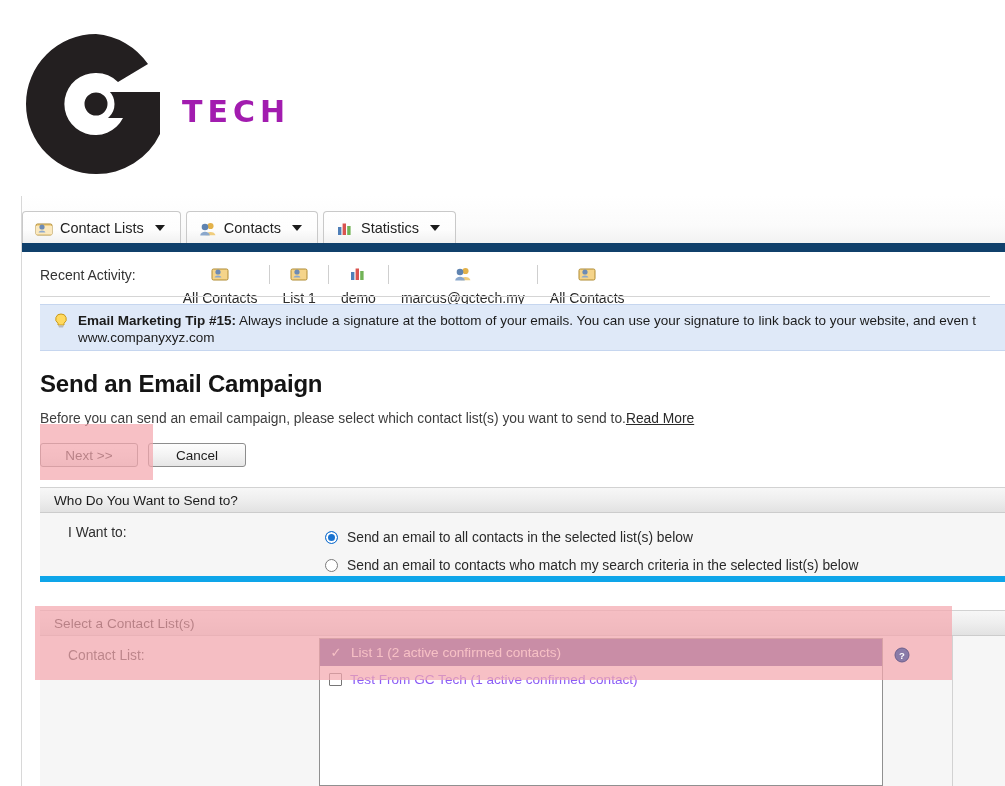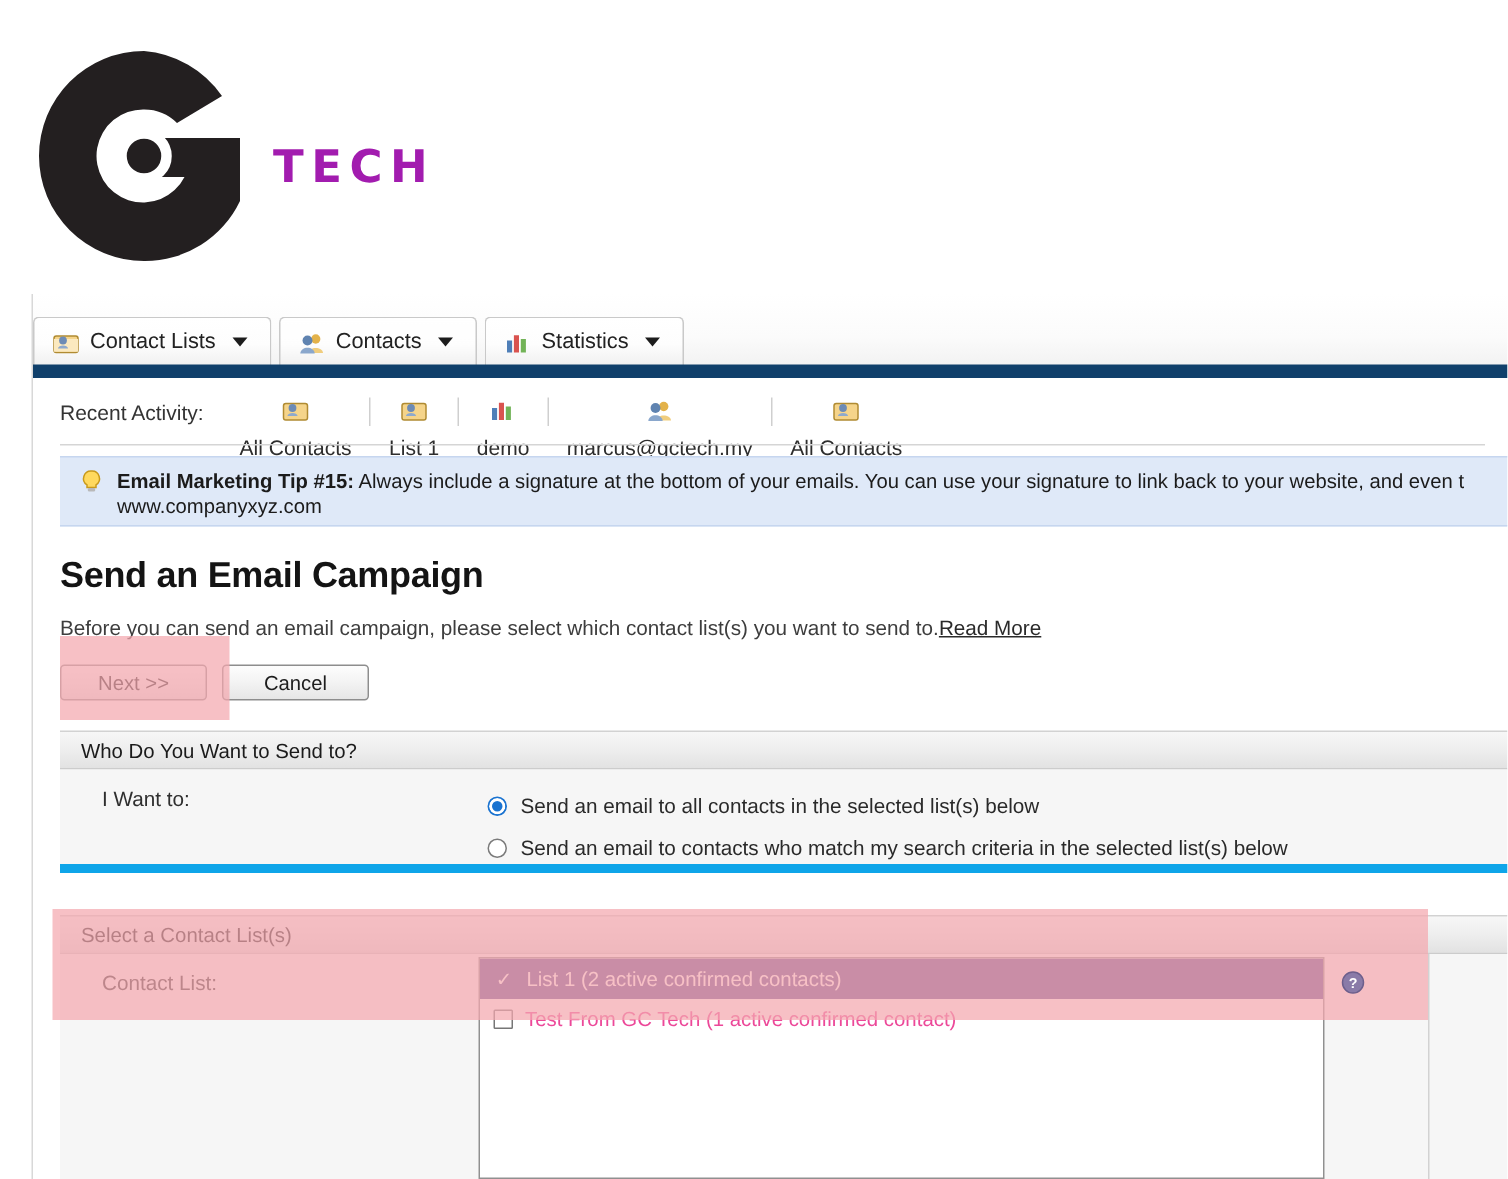--- a/index.html
+++ b/index.html
@@ -118,21 +118,21 @@
     position: absolute;
     left: 22px; top: 252px;
     width: 983px; height: 45px;
     background: #ffffff;
     display: flex;
     align-items: center;
     padding-left: 18px;
     font-size: 14px;
     color: #3a3a3a;
   }
-  .recent-label { margin-right: 12px; color: #343434; }
+  .recent-label { margin-right: 35px; color: #343434; }
   .recent-items { display: flex; align-items: center; }
   .recent-item {
     display: flex; align-items: center; gap: 7px;
     padding: 0 12px;
     border-right: 1px solid #cfcfcf;
     color: #2d2d2d;
     white-space: nowrap;
     cursor: pointer;
     height: 19px;
     flex-direction: column;
@@ -294,21 +294,21 @@
     border: 1px solid #909090;
     overflow: hidden;
   }
   .list-item {
     display: flex;
     align-items: center;
     gap: 8px;
     height: 27px;
     padding-left: 9px;
     font-size: 13.6px;
-    color: #ec4899;
+    color: #8b5cf6;
     cursor: pointer;
   }
   .list-item.selected {
     background: #5a4a8f;
     color: #ffffff;
   }
   .cb {
     width: 13px; height: 13px;
     flex: 0 0 13px;
     border: 1px solid #767676;

